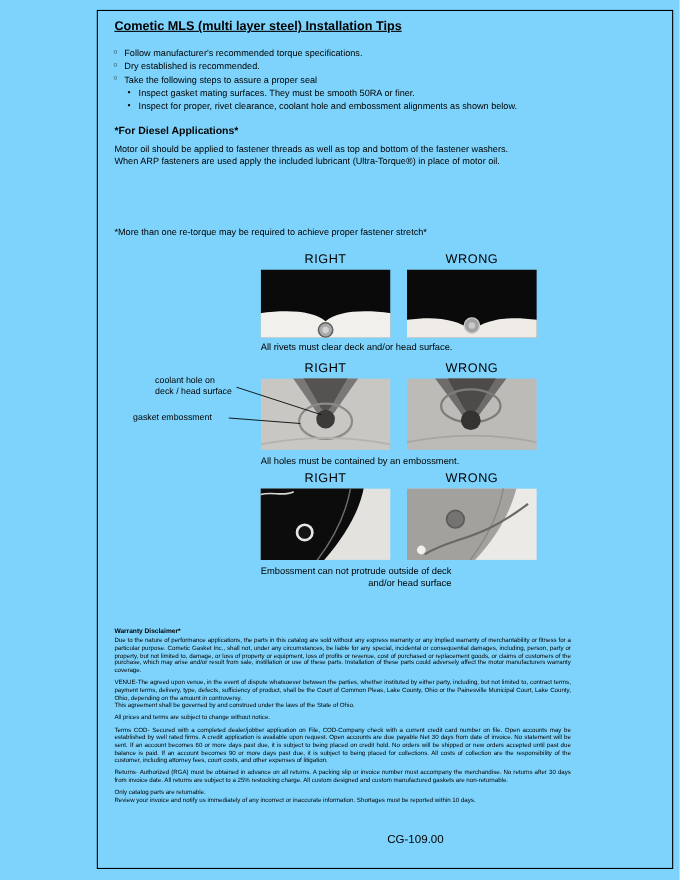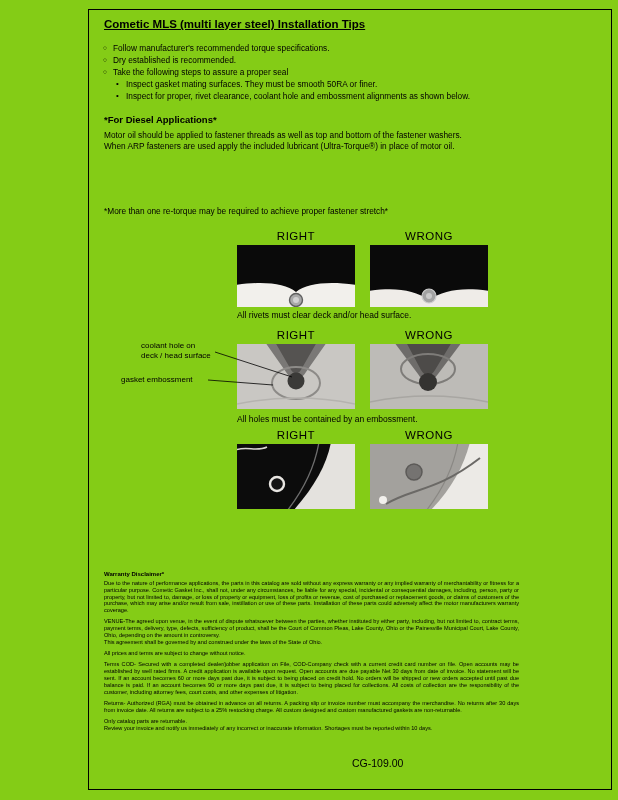--- a/index.html
+++ b/index.html
@@ -1,16 +1,16 @@
 <!DOCTYPE html>
 <html><head>
 <meta charset="utf-8">
 <style>
   html,body{margin:0;padding:0;background:#fff;}
-  .page{position:relative;width:618px;height:800px;background:#84cc16;font-family:"Liberation Sans",sans-serif;color:#000;overflow:hidden;}
+  .page{position:relative;width:618px;height:800px;background:#7dd3fc;font-family:"Liberation Sans",sans-serif;color:#000;overflow:hidden;}
   .frame{position:absolute;left:88px;top:9px;width:522px;height:779px;border:1px solid #000;}
   .title{position:absolute;left:104px;top:18px;margin:0;font-size:11.5px;font-weight:bold;text-decoration:underline;white-space:nowrap;}
   .tips{position:absolute;left:103px;top:42px;font-size:8.3px;line-height:12px;}
   .tip-row{display:flex;}
   .marker{width:10px;flex:0 0 10px;text-align:left;}
   .marker.circ{font-size:6.5px;}
   .marker.dot{font-size:8px;}
   .sub{padding-left:13px;}
   .h2{position:absolute;left:104px;top:114px;margin:0;font-size:9.5px;font-weight:bold;}
   .body-text{font-size:8.3px;line-height:11px;white-space:pre-line;}
@@ -126,20 +126,22 @@
     <path d="M-2,6 C10,2 20,8 30,3" fill="none" stroke="#d8d6d2" stroke-width="1.5"></path>
   </svg>
   <svg class="fig-img r-col row3-img" viewBox="0 0 118 65" preserveAspectRatio="none">
     <rect width="118" height="65" fill="#eceae6"></rect>
     <path d="M-2,-2 L100,-2 C94,22 82,44 60,67 L-2,67 Z" fill="#a3a19d"></path>
     <path d="M56,67 C74,44 84,22 88,-2" fill="none" stroke="#8a8884" stroke-width="1.2"></path>
     <circle cx="44" cy="28" r="8" fill="#757371" stroke="#5c5a58" stroke-width="1.5"></circle>
     <path d="M16,60 C42,44 66,48 110,14" fill="none" stroke="#6b6966" stroke-width="2"></path>
     <circle cx="13" cy="56" r="4" fill="#f2f0ec"></circle>
   </svg>
+  <div class="caption cap3">Embossment can not protrude outside of deck
+and/or head surface</div>
 
   <svg class="overlay" width="618" height="800" viewBox="0 0 618 800">
     <line x1="215" y1="352" x2="292" y2="377" stroke="#000" stroke-width="0.8"></line>
     <line x1="208" y1="380" x2="273" y2="385" stroke="#000" stroke-width="0.8"></line>
   </svg>
 
   <div class="disc">
     <div class="disc-h">Warranty Disclaimer*</div>
     <p>Due to the nature of performance applications, the parts in this catalog are sold without any express warranty or any implied warranty of merchantability or fitness for a particular purpose.  Cometic Gasket Inc., shall not, under any circumstances, be liable for any special, incidental or consequential damages, including, person, party or property, but not limited to, damage, or loss of property or equipment, loss of profits or revenue, cost of purchased or replacement goods, or claims of customers of the purchase, which may arise and/or result from sale, instillation or use of these parts.  Installation of these parts could adversely affect the motor manufacturers warranty coverage.</p>
     <p>VENUE-The agreed upon venue, in the event of dispute whatsoever between the parties, whether instituted by either party, including, but not limited to, contract terms, payment terms, delivery, type, defects, sufficiency of product, shall be the Court of Common Pleas, Lake County, Ohio or the Painesville Municipal Court, Lake County, Ohio, depending on the amount in controversy.

